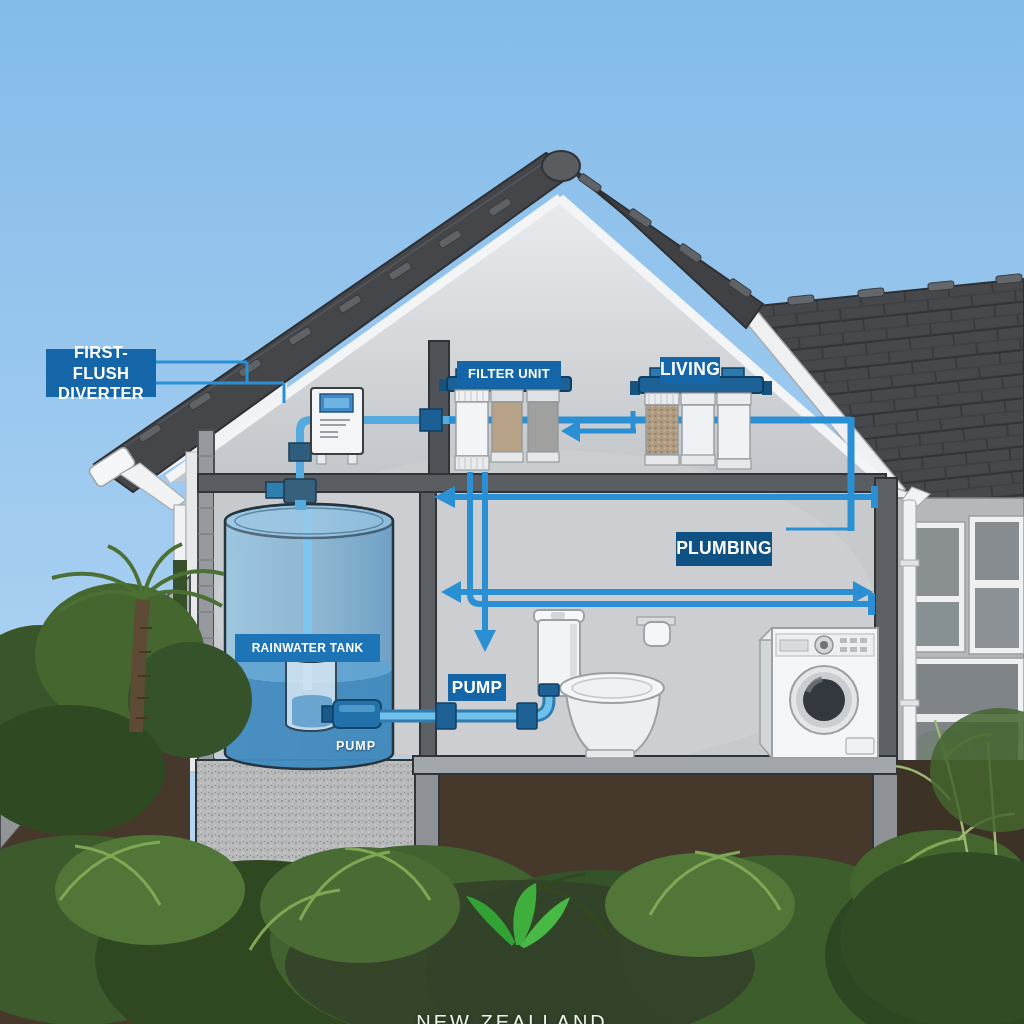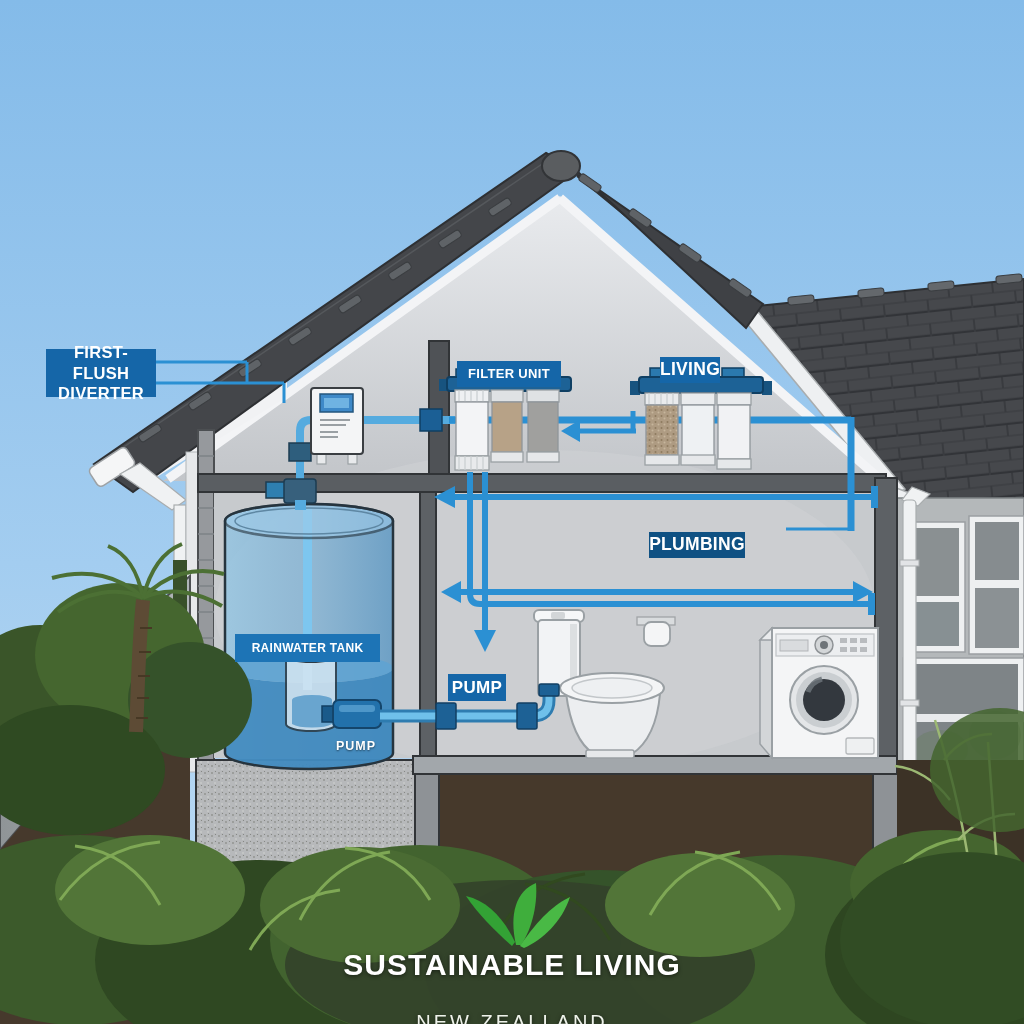--- a/index.html
+++ b/index.html
@@ -5,21 +5,21 @@
   html,body{margin:0;padding:0;background:#000;}
   .scene{position:relative;width:1024px;height:1024px;overflow:hidden;
          font-family:"Liberation Sans",sans-serif;}
   .scene svg{position:absolute;left:0;top:0;}
   .lbl{position:absolute;display:flex;align-items:center;justify-content:center;
        background:#1566a8;color:#fff;font-weight:bold;text-align:center;
        line-height:1.25;letter-spacing:.3px;z-index:5;margin-top:16px;}
   .lbl-ffd{left:46px;top:333px;width:106px;height:48px;font-size:16.5px;padding:0 2px;}
   .lbl-filter-unit{left:457px;top:345px;width:104px;height:26px;font-size:13px;}
   .lbl-filter{left:660px;top:341px;width:60px;height:26px;font-size:17.5px;}
-  .lbl-plumbing{left:649px;top:516px;width:96px;height:26px;font-size:17.5px;background:#0f5183;}
+  .lbl-plumbing{left:676px;top:516px;width:96px;height:34px;font-size:17.5px;background:#0f5183;}
   .lbl-tank{left:235px;top:618px;width:145px;height:28px;font-size:12px;background:#1d74b6;}
   .lbl-pump{left:448px;top:658px;width:58px;height:27px;font-size:17px;}
   .lbl-pump-dev{left:330px;top:723px;width:52px;height:16px;font-size:12.5px;
        background:transparent;font-weight:600;letter-spacing:1px;
        text-shadow:0 1px 2px rgba(0,0,0,.55);}
   .brand{position:absolute;left:0;width:1024px;text-align:center;color:#fff;z-index:5;
        text-shadow:0 1px 4px rgba(0,0,0,.55);}
   .brand-name{top:948px;font-size:30px;font-weight:bold;letter-spacing:1px;}
   .brand-region{top:1011px;font-size:20px;font-weight:400;letter-spacing:3px;color:#eef2ea;}
 </style>
@@ -378,15 +378,14 @@
 </svg>
 
 <div class="lbl lbl-ffd">FIRST-FLUSH DIVERTER</div>
 <div class="lbl lbl-filter-unit">FILTER UNIT</div>
 <div class="lbl lbl-filter">LIVING</div>
 <div class="lbl lbl-plumbing">PLUMBING</div>
 <div class="lbl lbl-tank">RAINWATER TANK</div>
 <div class="lbl lbl-pump">PUMP</div>
 <div class="lbl lbl-pump-dev">PUMP</div>
 
-<div class="brand brand-name">SUSTAINABLE LIVING</div>
 <div class="brand brand-region">NEW ZEALLAND</div>
 </div>
 
 </body></html>

